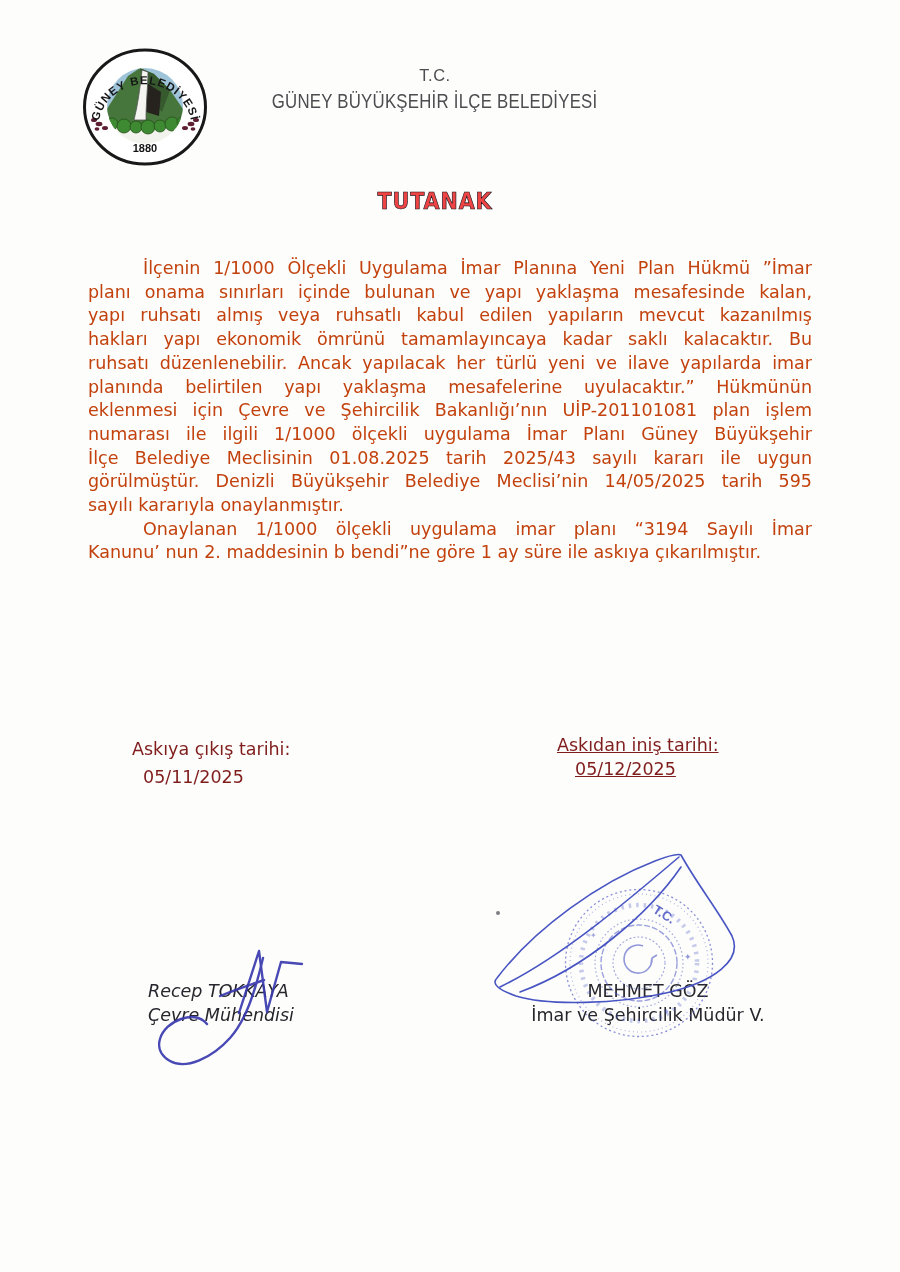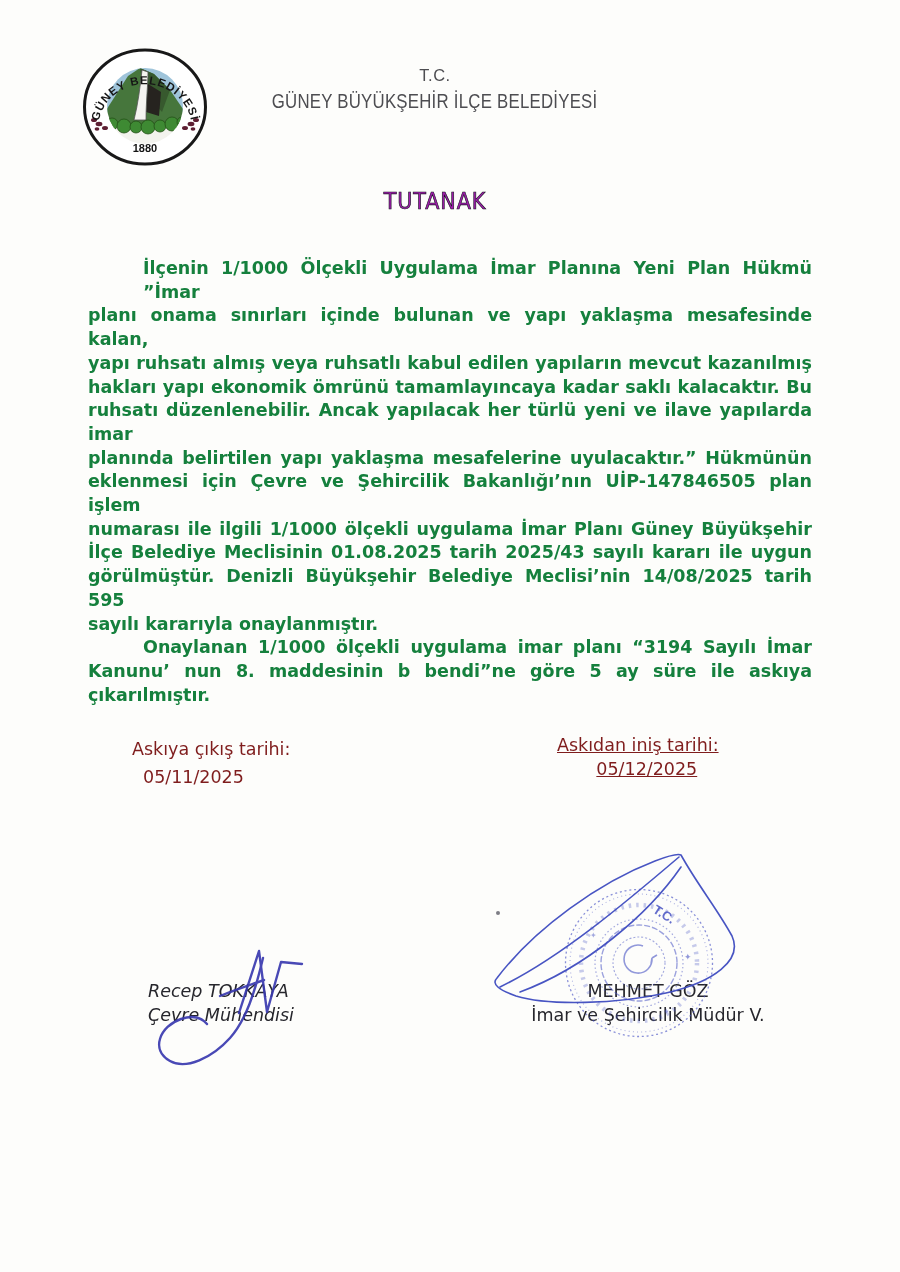--- a/index.html
+++ b/index.html
@@ -16,37 +16,37 @@
   .header { position:absolute; left:135px; top:64px; width:600px; text-align:center;
             font-family:"Liberation Sans", sans-serif; color:#4d4d51; }
   .header .h-tc   { font-size:16.5px; line-height:22px; letter-spacing:.5px; }
   .header .h-org  { font-size:21px;   line-height:30px; }
   .header .h-org span  { display:inline-block; transform:scaleX(.80); transform-origin:center; letter-spacing:.3px; }
   .header .h-dept { font-size:19px;   line-height:26px; }
   .header .h-dept span { display:inline-block; transform:scaleX(.76); transform-origin:center; }
 
   
   .doc-title { position:absolute; left:0; top:188px; width:870px; text-align:center;
-               font-size:23px; font-weight:normal; color:#a21caf; }
+               font-size:23px; font-weight:bold; color:#ef4444; }
   .doc-title span { display:inline-block; transform:scaleX(.9); transform-origin:center;
                     letter-spacing:1px; -webkit-text-stroke:.7px #15151d; }
 
   
   .body-text { position:absolute; left:88px; top:257px; width:724px;
-               font-size:17.5px; line-height:23.7px; color:#15803d;font-weight:bold; }
+               font-size:17.5px; line-height:23.7px; color:#c2410c; }
   .bline { text-align:justify; text-align-last:justify; }
   .bline.pfirst { padding-left:55px; }
   .bline.plast  { text-align-last:auto; }
 
   
   .date-block { position:absolute; font-size:17.5px; line-height:23px; color:#7f1d1d; }
   .date-left  { left:132px; top:738px; }
   .date-right { left:557px; top:734px;text-decoration:underline; }
   .date-left  .dval { margin-left:11px; margin-top:5px; }
-  .date-right .dval { margin-left:18px; margin-top:1px;text-align:center; }
+  .date-right .dval { margin-left:18px; margin-top:1px; }
 
   
   .sig { position:absolute; font-size:17.5px; line-height:23.5px; color:#26262c; }
   .sig-left  { left:148px; top:980px;font-style:italic; }
   .sig-right { left:518px; top:980px; width:260px; text-align:center; }
 
   
   .ink-overlay { position:absolute; left:0; top:0; width:900px; height:1272px; pointer-events:none; }
 
   .speck { position:absolute; left:496px; top:911px; width:4px; height:4px;
@@ -111,27 +111,27 @@
     <span>TUTANAK</span>
   </div>
 
   <div class="body-text" id="body-text">
       <div class="bline pfirst">İlçenin 1/1000 Ölçekli Uygulama İmar Planına Yeni Plan Hükmü ”İmar</div>
       <div class="bline">planı onama sınırları içinde bulunan ve yapı yaklaşma mesafesinde kalan,</div>
       <div class="bline">yapı ruhsatı almış veya ruhsatlı kabul edilen yapıların mevcut kazanılmış</div>
       <div class="bline">hakları yapı ekonomik ömrünü tamamlayıncaya kadar saklı kalacaktır. Bu</div>
       <div class="bline">ruhsatı düzenlenebilir. Ancak yapılacak her türlü yeni ve ilave yapılarda imar</div>
       <div class="bline">planında belirtilen yapı yaklaşma mesafelerine uyulacaktır.” Hükmünün</div>
-      <div class="bline">eklenmesi için Çevre ve Şehircilik Bakanlığı’nın UİP-147846505 plan işlem</div>
+      <div class="bline">eklenmesi için Çevre ve Şehircilik Bakanlığı’nın UİP-201101081 plan işlem</div>
       <div class="bline">numarası ile ilgili 1/1000 ölçekli uygulama İmar Planı Güney Büyükşehir</div>
       <div class="bline">İlçe Belediye Meclisinin 01.08.2025 tarih 2025/43 sayılı kararı ile uygun</div>
-      <div class="bline">görülmüştür. Denizli Büyükşehir Belediye Meclisi’nin 14/08/2025 tarih 595</div>
+      <div class="bline">görülmüştür. Denizli Büyükşehir Belediye Meclisi’nin 14/05/2025 tarih 595</div>
       <div class="bline plast">sayılı kararıyla onaylanmıştır.</div>
       <div class="bline pfirst">Onaylanan 1/1000 ölçekli uygulama imar planı “3194 Sayılı İmar</div>
-      <div class="bline plast">Kanunu’ nun 8. maddesinin b bendi”ne göre 5 ay süre ile askıya çıkarılmıştır.</div>
+      <div class="bline plast">Kanunu’ nun 2. maddesinin b bendi”ne göre 1 ay süre ile askıya çıkarılmıştır.</div>
     </div>
 
   <div class="date-block date-left">
     <div class="dlabel">Askıya çıkış tarihi:</div>
     <div class="dval">05/11/2025</div>
   </div>
   <div class="date-block date-right">
     <div class="dlabel">Askıdan iniş tarihi:</div>
     <div class="dval">05/12/2025</div>
   </div>

